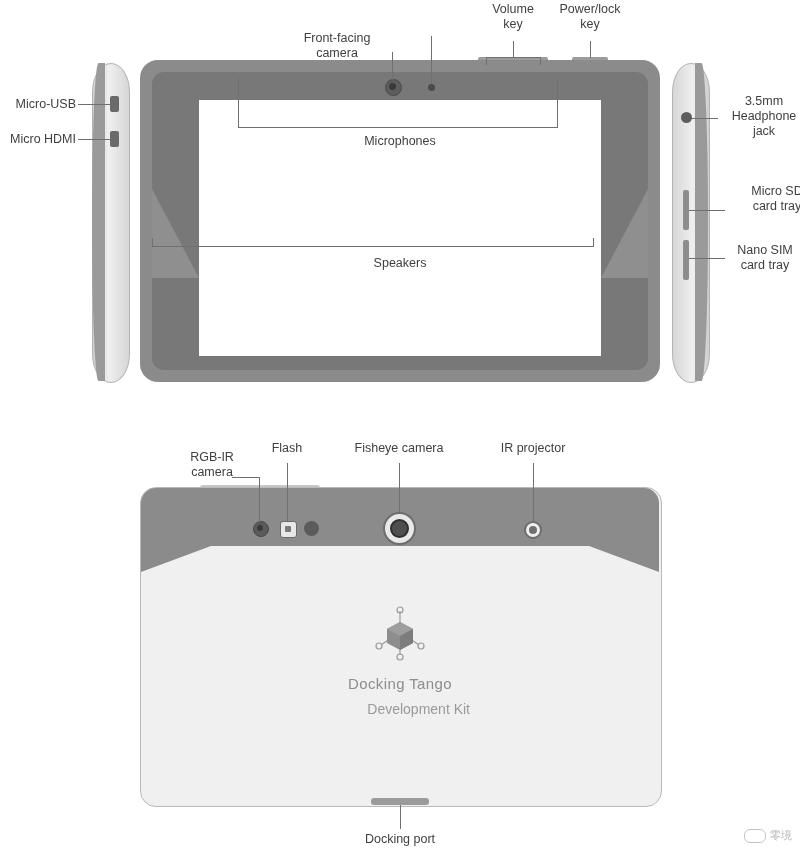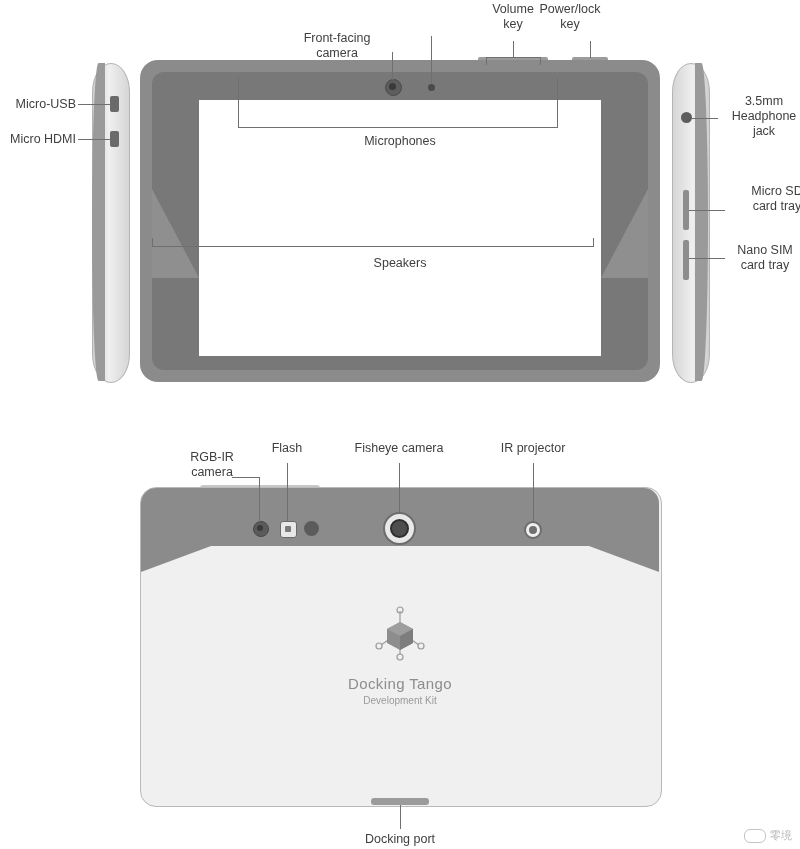--- a/index.html
+++ b/index.html
@@ -314,23 +314,24 @@
     width: 140px;
     text-align: center;
   }
   .logo-title {
     font-size: 15px;
     color: #8d8d8d;
     letter-spacing: .4px;
     margin-top: 6px;
   }
   .logo-sub {
-    font-size: 10px;
+    font-size: 14px;
     color: #9a9a9a;
-    margin-top: 3px;
+    margin-top: 9px;
+    text-align: right;
   }
 
   
   .watermark {
     position: absolute;
     right: 8px; bottom: 6px;
     display: flex;
     align-items: center;
     gap: 4px;
     color: #b8b8b8;
@@ -449,21 +450,21 @@
   <div class="ln v" style="left:399px; top:463px; height:49px;"></div>
 
   <div class="ln v" style="left:533px; top:463px; height:58px;"></div>
 
   <div class="ln v" style="left:400px; top:805px; height:24px;"></div>
 
   <div class="lbl c" style="left:282px; top:31px; width:110px;">Front-facing
 camera</div>
   <div class="lbl c" style="left:478px; top:2px; width:70px;">Volume
 key</div>
-  <div class="lbl c" style="left:525px; top:2px; width:90px;">Power/lock
+  <div class="lbl c" style="left:545px; top:2px; width:90px;">Power/lock
 key</div>
   <div class="lbl c" style="left:330px; top:134px; width:140px;">Microphones</div>
   <div class="lbl c" style="left:330px; top:256px; width:140px;">Speakers</div>
 
   <div class="lbl r" style="left:0px; top:97px; width:76px;">Micro-USB</div>
   <div class="lbl r" style="left:0px; top:132px; width:76px;">Micro HDMI</div>
 
   <div class="lbl l" style="left:728px; top:94px; width:72px;">3.5mm
 Headphone
 jack</div>

